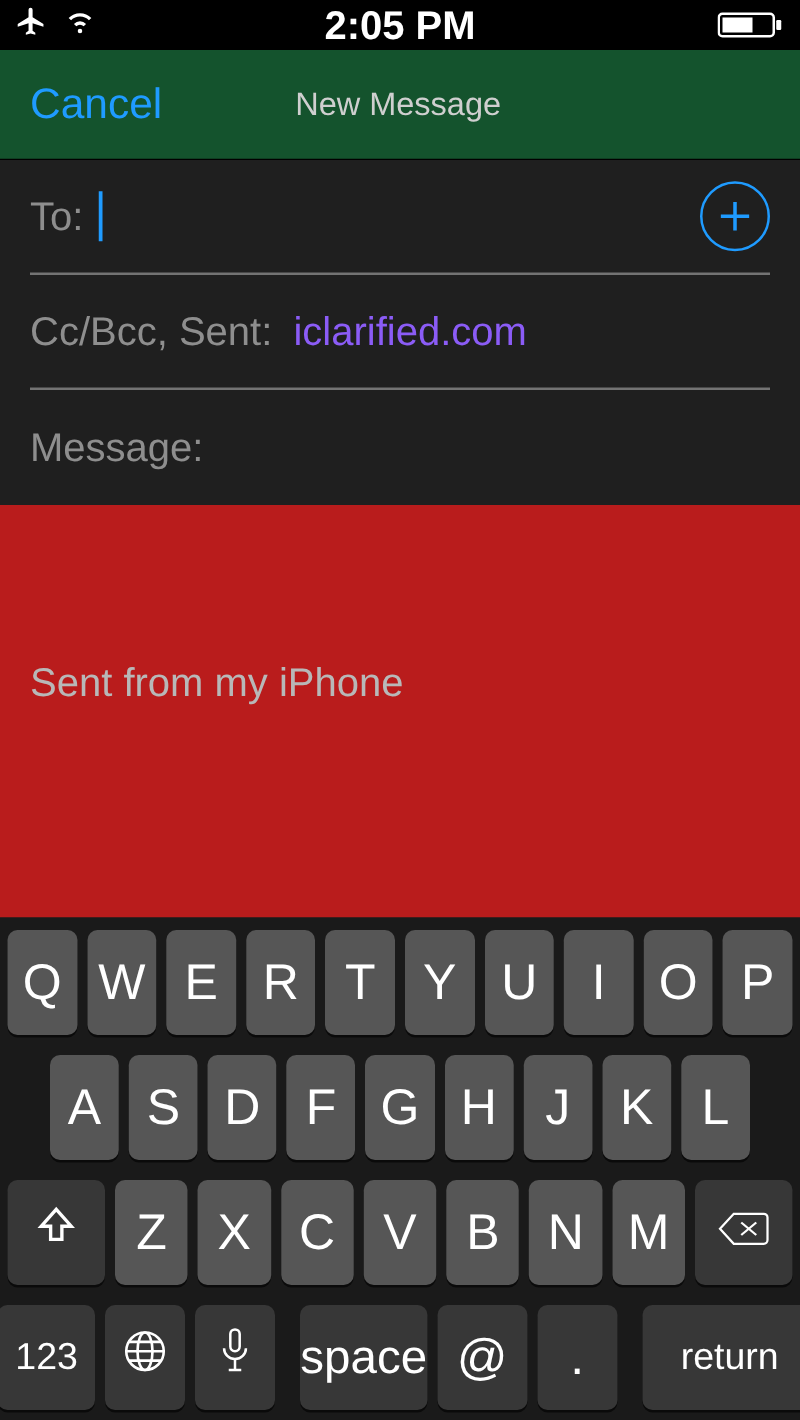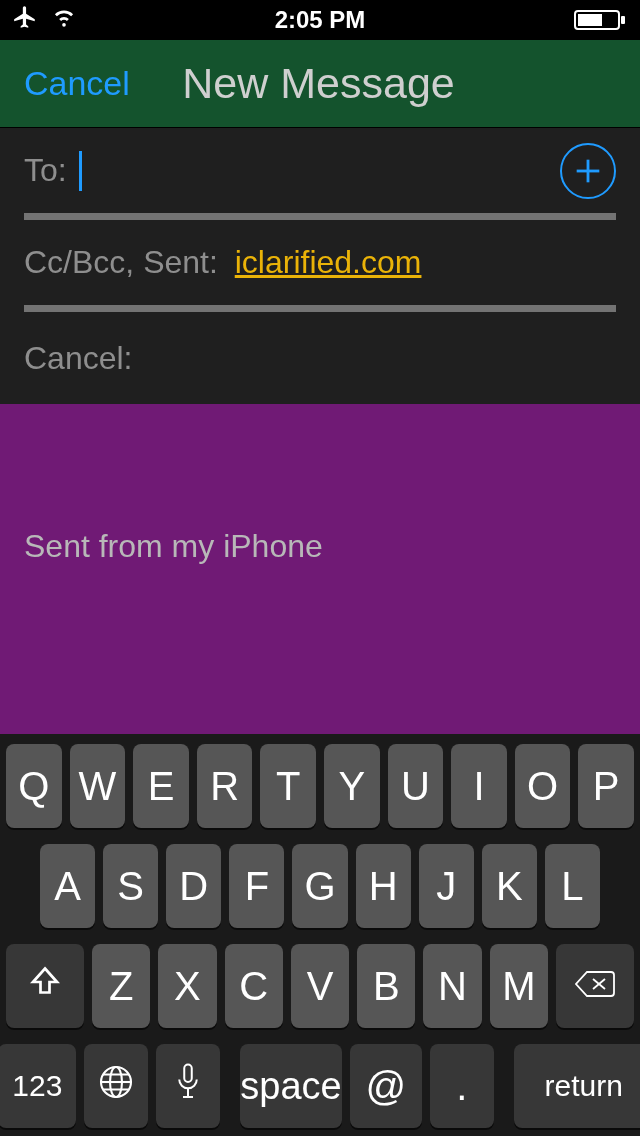--- a/index.html
+++ b/index.html
@@ -1,37 +1,37 @@
 <!DOCTYPE html>
 <html><head>
   <meta charset="utf-8">
   <style>
     * { margin:0; padding:0; box-sizing:border-box; font-family: -apple-system, "Helvetica Neue", Helvetica, Arial, sans-serif; }
     html,body{width:640px;height:1136px;background:#000;overflow:hidden;}
     .screen{width:640px;height:1136px;background:#1c1c1c;display:flex;flex-direction:column;color:#fff;}
     
     .status-bar{height:40px;background:#000;display:flex;align-items:center;justify-content:space-between;padding:0 12px;font-size:24px;font-weight:500;}
     .status-left{display:flex;align-items:center;gap:12px;}
-    .status-center{position:absolute;left:0;right:0;text-align:center;pointer-events:none;font-size:24px;font-weight:600;}
+    .status-center{position:absolute;left:0;right:0;text-align:center;pointer-events:none;font-size:32px;font-weight:600;}
     .status-right{display:flex;align-items:center;}
     
     .nav-bar{height:88px;background:#14532d;display:flex;align-items:center;justify-content:flex-start;padding:0 24px;border-bottom:1px solid #000;}
     .nav-cancel{color:#1f9bff;font-size:34px;font-weight:400;}
-    .nav-title{color:#cfcfcf;font-size:43px;font-weight:500;position:absolute;left:0;right:3px;text-align:center;pointer-events:none;}
+    .nav-title{color:#cfcfcf;font-size:26px;font-weight:500;position:absolute;left:0;right:3px;text-align:center;pointer-events:none;}
     .nav-send{color:#9a9a9a;font-size:34px;font-weight:400;}
     
     .compose{background:#1f1f1f;padding:0 24px;flex:0 0 auto;}
-    .field-row{display:flex;align-items:center;height:92px;border-bottom:7px solid #737373;color:#8e8e8e;font-size:32px;font-weight:400;}
+    .field-row{display:flex;align-items:center;height:92px;border-bottom:2px solid #737373;color:#8e8e8e;font-size:32px;font-weight:400;}
     .field-row:last-child{border-bottom:none;}
     .field-label{margin-right:8px;}
-    .field-value{color:#eab308;text-decoration:underline;}
+    .field-value{color:#8b5cf6;}
     .to-row .cursor{display:inline-block;width:3px;height:40px;background:#1f9bff;margin-left:4px;vertical-align:middle;}
     .add-contact{margin-left:auto;width:56px;height:56px;border:2px solid #1f9bff;border-radius:50%;display:flex;align-items:center;justify-content:center;}
     .add-contact svg{stroke:#1f9bff;}
-    .body-area{background:#701a75;flex:1;padding:24px;color:#b8b8b8;font-size:32px;}
+    .body-area{background:#b91c1c;flex:1;padding:24px;color:#b8b8b8;font-size:32px;}
     .signature{margin-top:100px;}
     
     .keyboard{background:#1a1a1a;padding:10px 6px 8px 6px;display:flex;flex-direction:column;gap:16px;}
     .kb-row{display:flex;gap:8px;justify-content:center;}
     .key{background:#565656;color:#fff;border-radius:8px;height:84px;display:flex;align-items:center;justify-content:center;font-size:40px;font-weight:300;box-shadow:0 2px 0 rgba(0,0,0,0.6);}
     .key.letter{flex:1;min-width:52px;}
     .key.dark{background:#373737;}
     .key.fn{font-size:30px;margin-left:12px;}
     .row2-pad{width:26px;flex:0 0 26px;}
     .key.shift, .key.backspace{flex:0 0 78px;}
@@ -89,21 +89,21 @@
             <line x1="4" y1="12" x2="20" y2="12"></line>
           </svg>
       </span>
     </div>
     <div class="field-row">
       <span class="field-label">Cc/Bcc, Sent:</span>
       <span>&nbsp;</span>
       <span class="field-value">iclarified.com</span>
     </div>
     <div class="field-row">
-      <span class="field-label">Cancel:</span>
+      <span class="field-label">Message:</span>
     </div>
   </div>
 
   <div class="body-area">
     <div class="signature">Sent from my iPhone</div>
   </div>
 
   <div class="keyboard">
     <div class="kb-row" id="kb-row1">
         <div class="key letter">Q</div>

